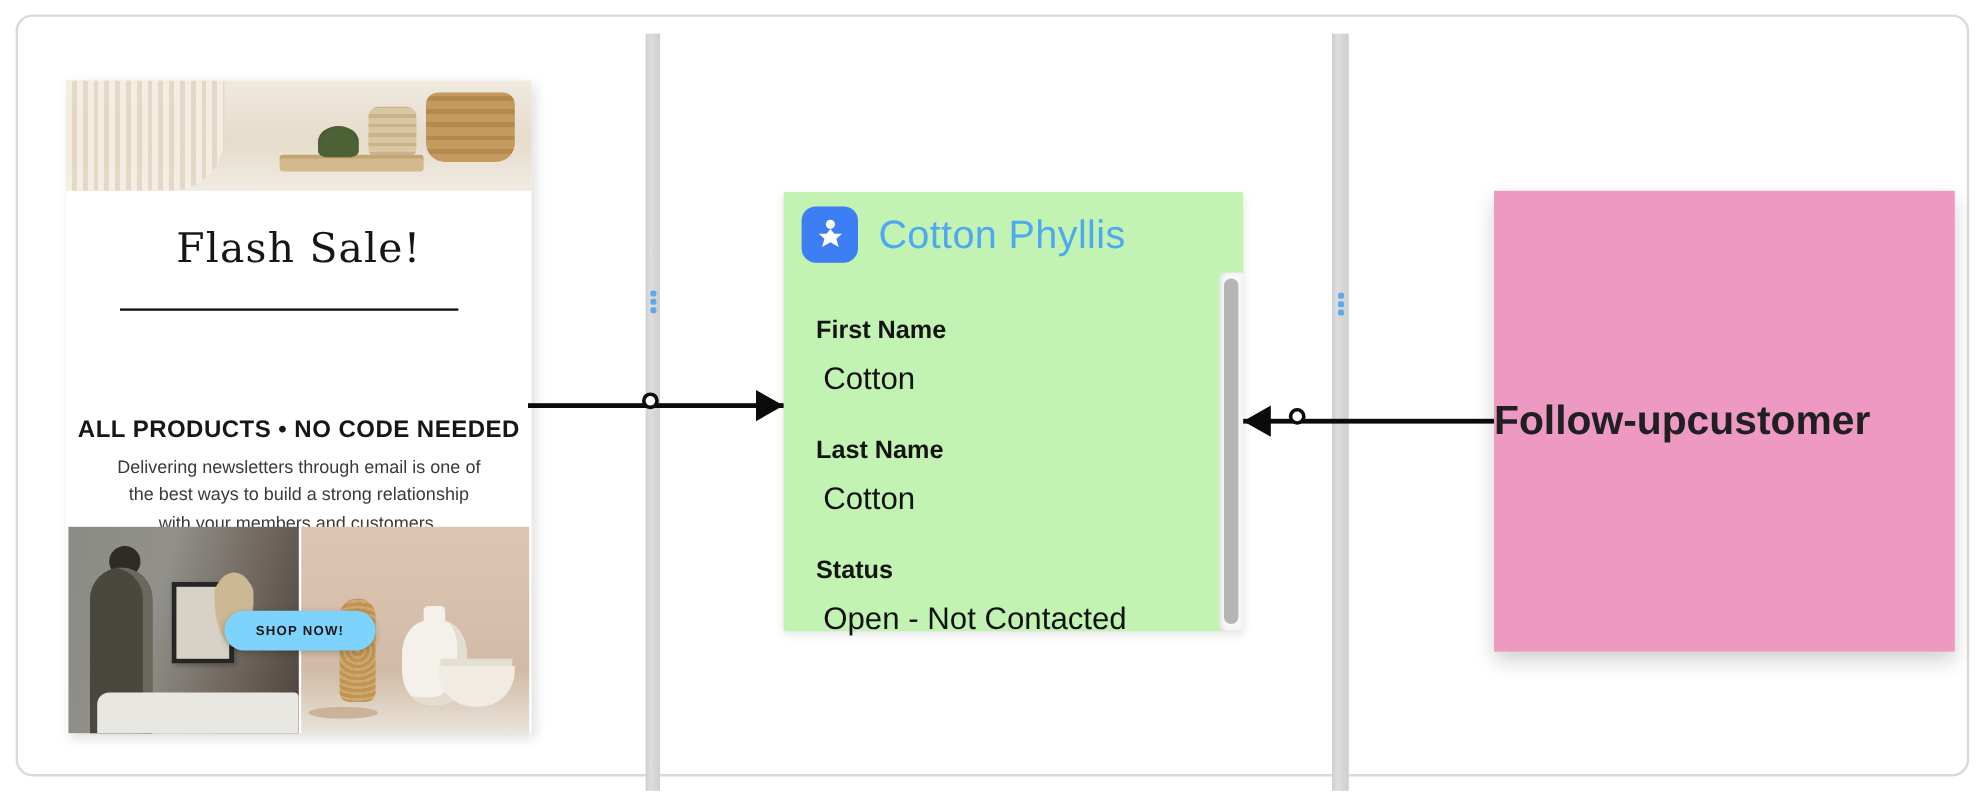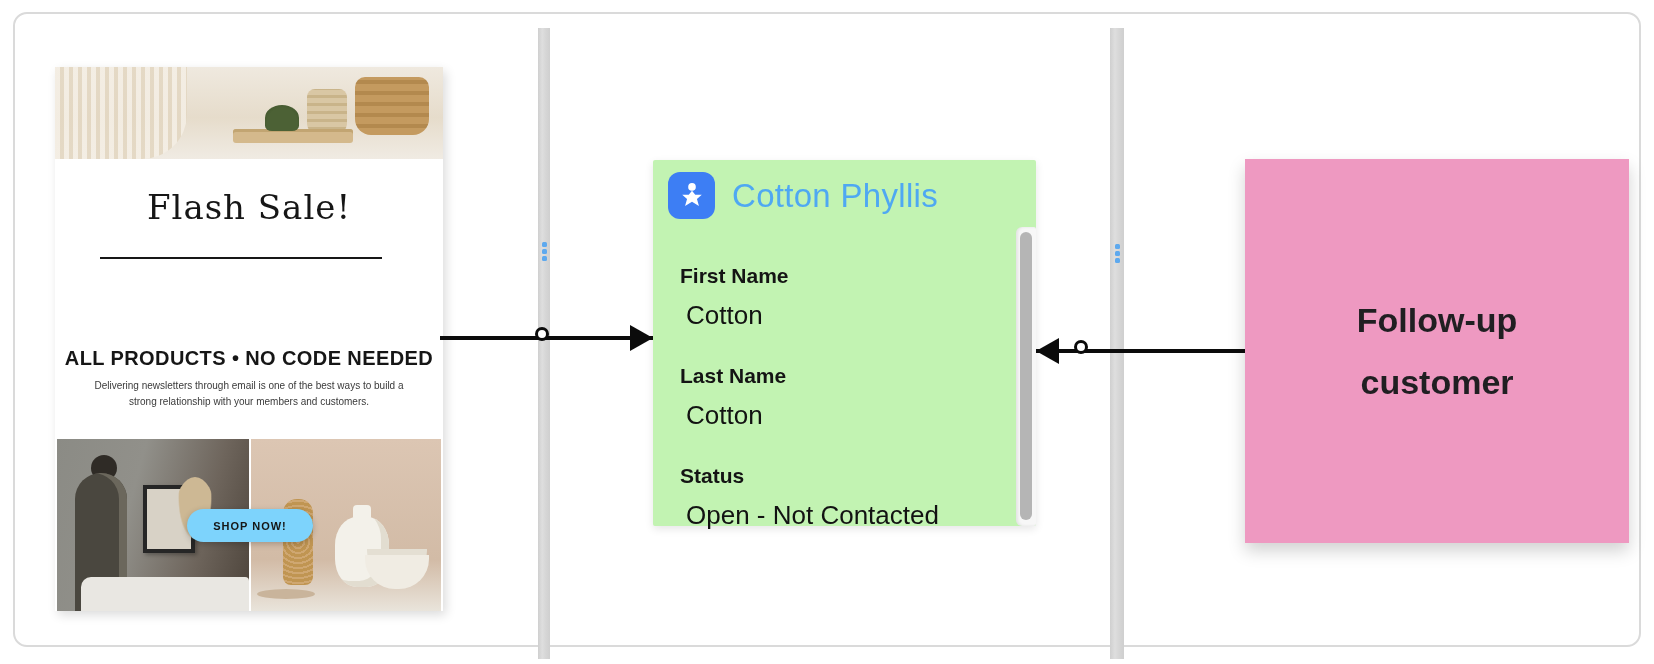--- a/index.html
+++ b/index.html
@@ -37,21 +37,21 @@
   .plant { position:absolute; left:54%; top:38px; width:34px; height:26px; border-radius:50% 50% 20% 20%;
            background:radial-gradient(circle at 50% 70%,#4c6135 0 60%,#3c5028 100%); }
   .flyer-headline { position:absolute; left:0; top:120px; width:100%; text-align:center;
            font-family:"DejaVu Serif", serif; font-weight:400; font-size:34px; color:#161616; letter-spacing:1px; }
   .flyer-rule { position:absolute; left:45px; top:190px; width:282px; height:2px; background:#161616; }
   .flyer-subheadline { position:absolute; left:0; top:202px; width:100%; text-align:center;
            font-family:"DejaVu Serif", serif; font-weight:400; font-size:44px; color:#161616; letter-spacing:3px; }
   .flyer-tagline { position:absolute; left:0; top:280px; width:100%; text-align:center;
            font-size:20px; font-weight:bold; color:#161616; letter-spacing:.4px; }
   .flyer-body { position:absolute; left:39px; top:311px; width:310px; text-align:center;
-           font-size:10px; line-height:1.55; color:#3a3a3a; }
+           font-size:15px; line-height:1.55; color:#3a3a3a; }
   .photo-row { position:absolute; left:0; top:372px; width:388px; height:172px; }
   .photo-left { position:absolute; left:2px; top:0; width:192px; height:172px; overflow:hidden;
            background:linear-gradient(105deg,#8b8b85 0%,#91908a 38%,#6e655c 72%,#4c433a 100%); }
   .figure-woman { position:absolute; left:18px; top:34px; width:52px; height:150px; border-radius:26px 26px 0 0;
            background:#4a473f; box-shadow:inset -8px 0 0 #6b675c; }
   .figure-head { position:absolute; left:34px; top:16px; width:26px; height:26px; border-radius:50%; background:#2f2b26; }
   .framed-picture { position:absolute; left:86px; top:46px; width:52px; height:68px;
            background:#d8d2c6; border:4px solid #262626; box-shadow:2px 2px 4px rgba(0,0,0,.3); }
   .dried-flowers { position:absolute; left:118px; top:38px; width:40px; height:70px; border-radius:50% 50% 10% 10%;
            background:radial-gradient(ellipse at 50% 30%,#cdb894 0 55%,transparent 60%); }
@@ -83,21 +83,21 @@
   .field { margin-bottom:32px; }
   .field-label { font-size:21px; line-height:26px; font-weight:bold; color:#141414; }
   .field-value { font-size:26px; line-height:32px; color:#121212; margin:10px 0 0 6px; }
   .scroll-track { position:absolute; right:0; top:67px; width:20px; height:299px; background:#f7f7f7;
            border-radius:6px 2px 2px 6px; box-shadow:inset 2px 0 3px rgba(0,0,0,.08); }
   .scroll-thumb { position:absolute; left:4px; top:5px; width:12px; height:288px; border-radius:6px; background:#b5b5b5; }
 
   
   .note-card { position:absolute; left:1230px; top:145px; width:384px; height:384px; z-index:2;
            background:#ee99c1; box-shadow:0 8px 16px rgba(0,0,0,.18);
-           display:flex; flex-direction:column; align-items:center; justify-content:center; }
+           display:flex; align-items:center; justify-content:flex-start; }
   .note-line { font-size:34px; font-weight:bold; color:#201f22; line-height:62px; text-align:center; }
 
   
   .conn { position:absolute; z-index:5; }
   .conn-line { height:4px; background:#0b0b0b; }
   .conn-line-left  { left:425px; top:322px; width:213px; }
   .conn-line-right { left:1021px; top:335px; width:209px; }
   .conn-circle { width:14px; height:14px; border:3.5px solid #0b0b0b; border-radius:50%; background:#ffffff; }
   .conn-circle-left  { left:520px; top:313px; }
   .conn-circle-right { left:1059px; top:326px; }

